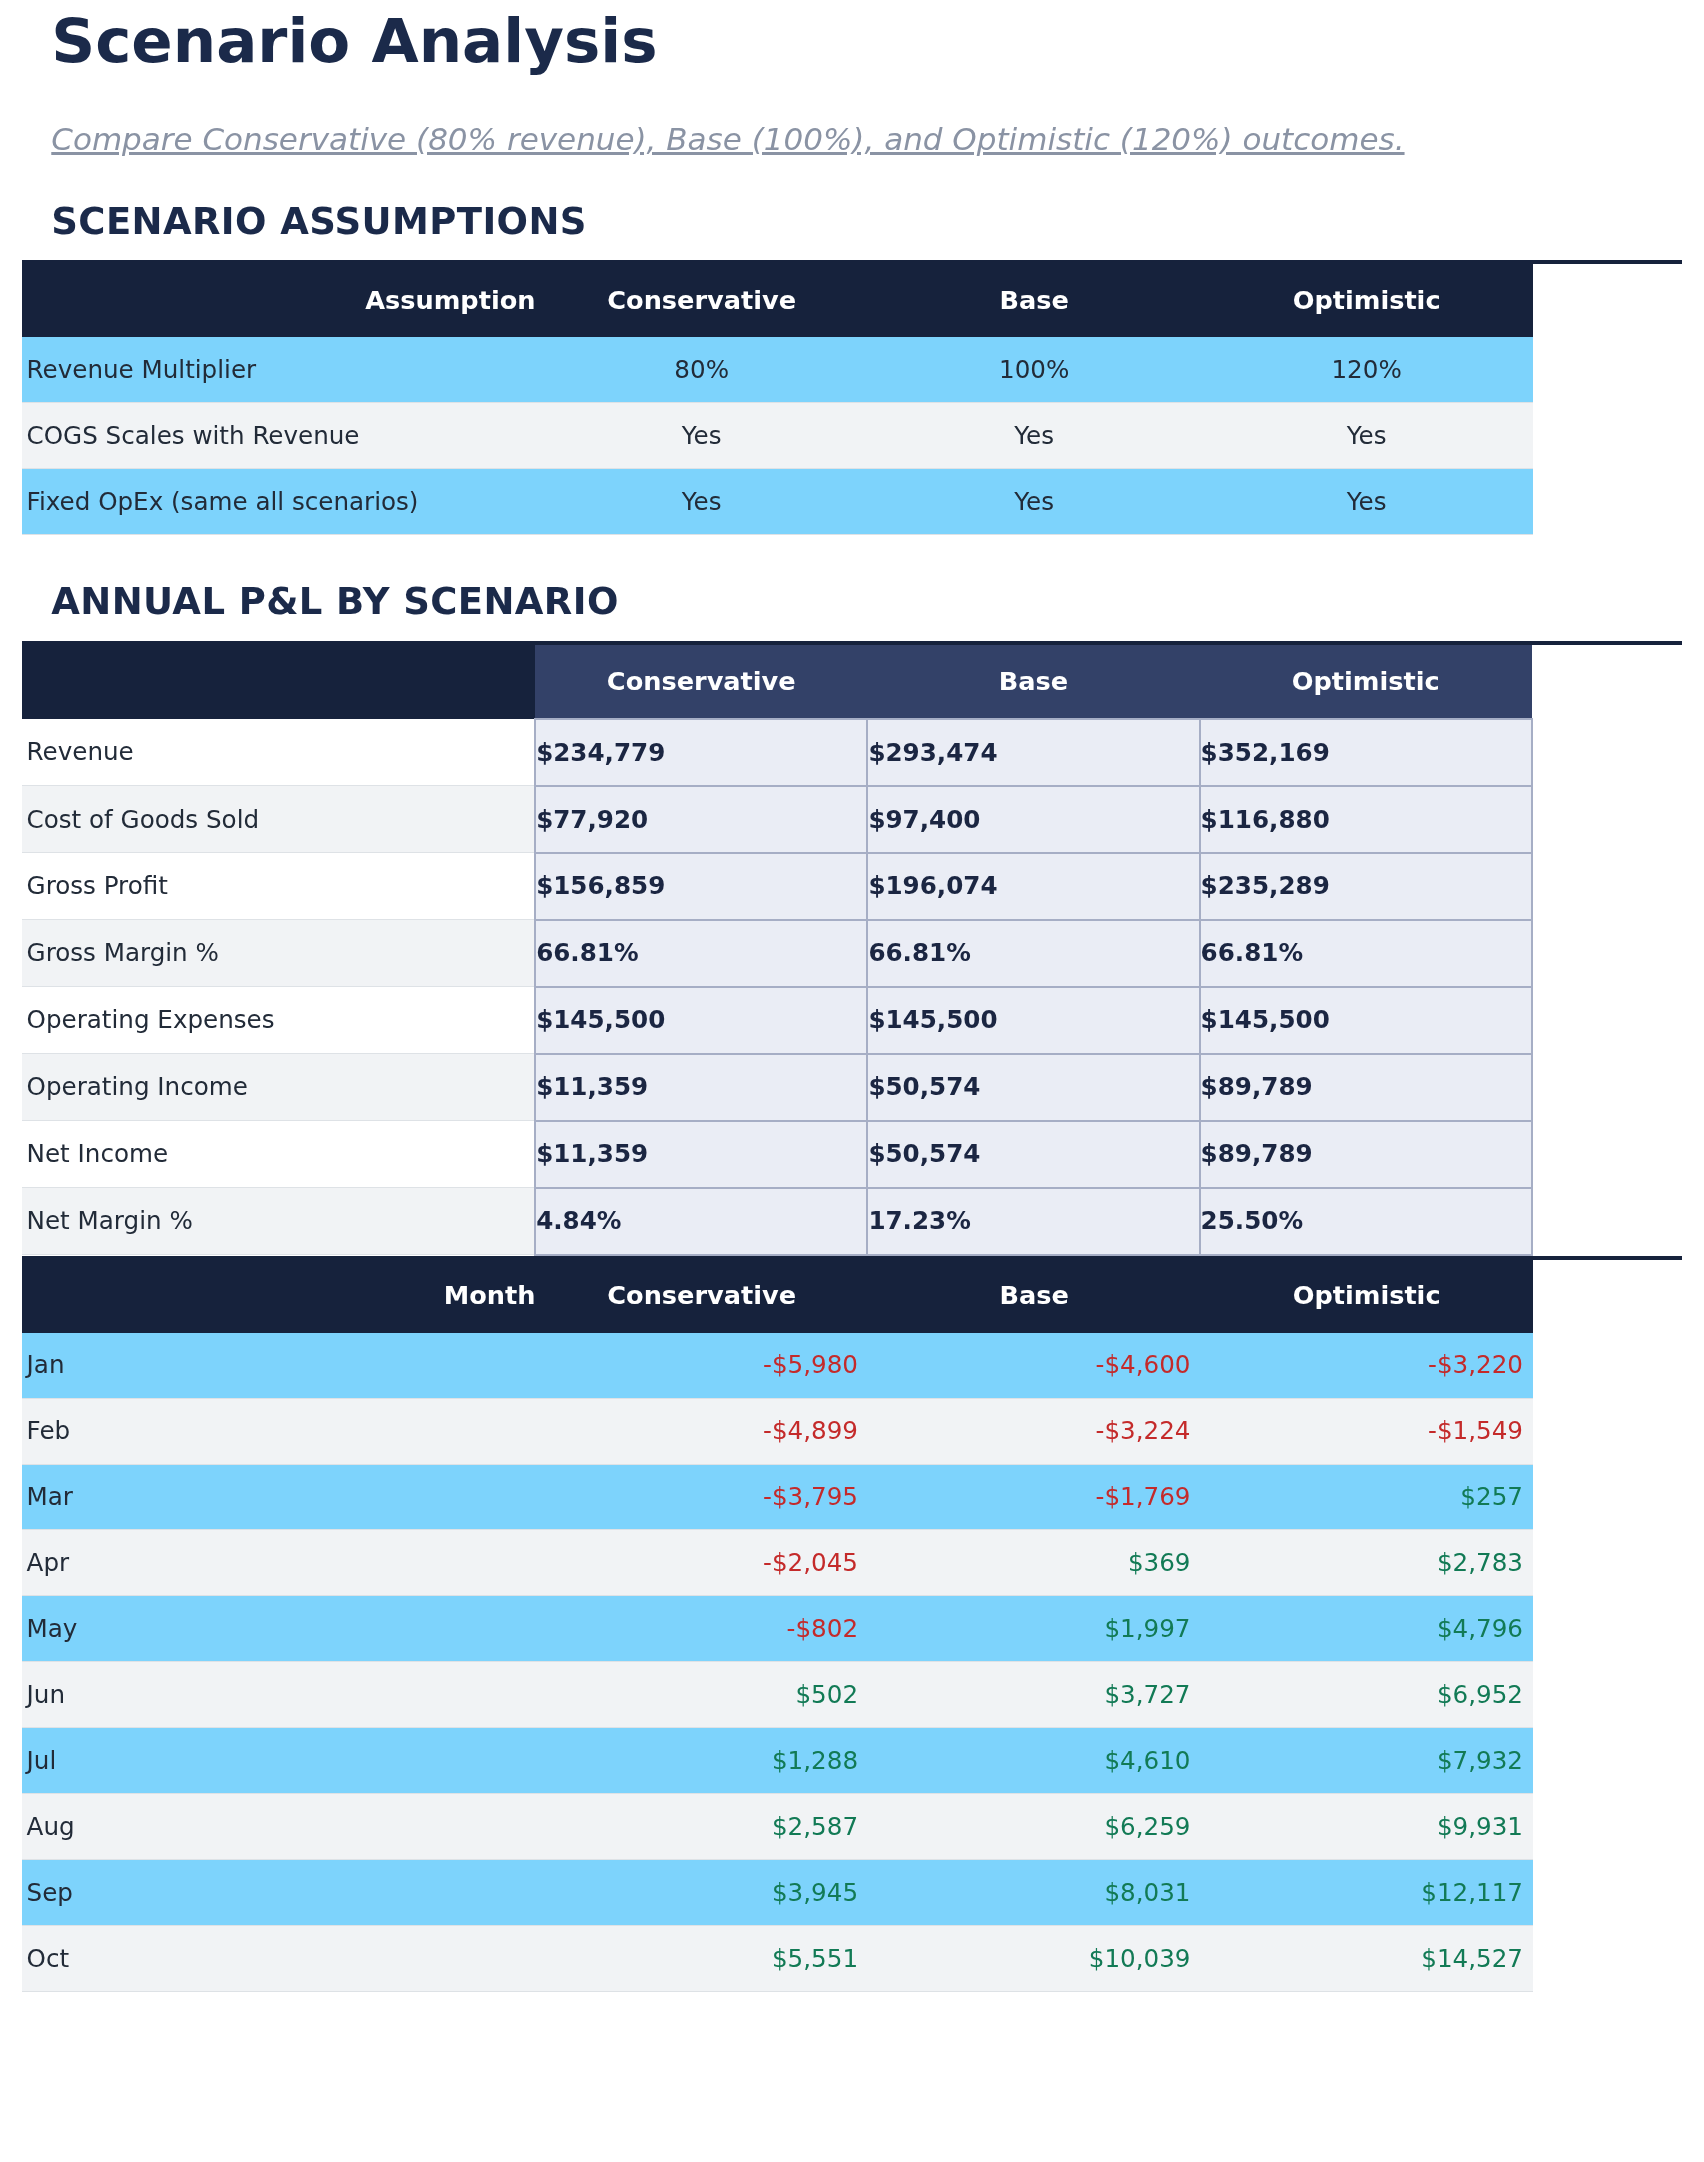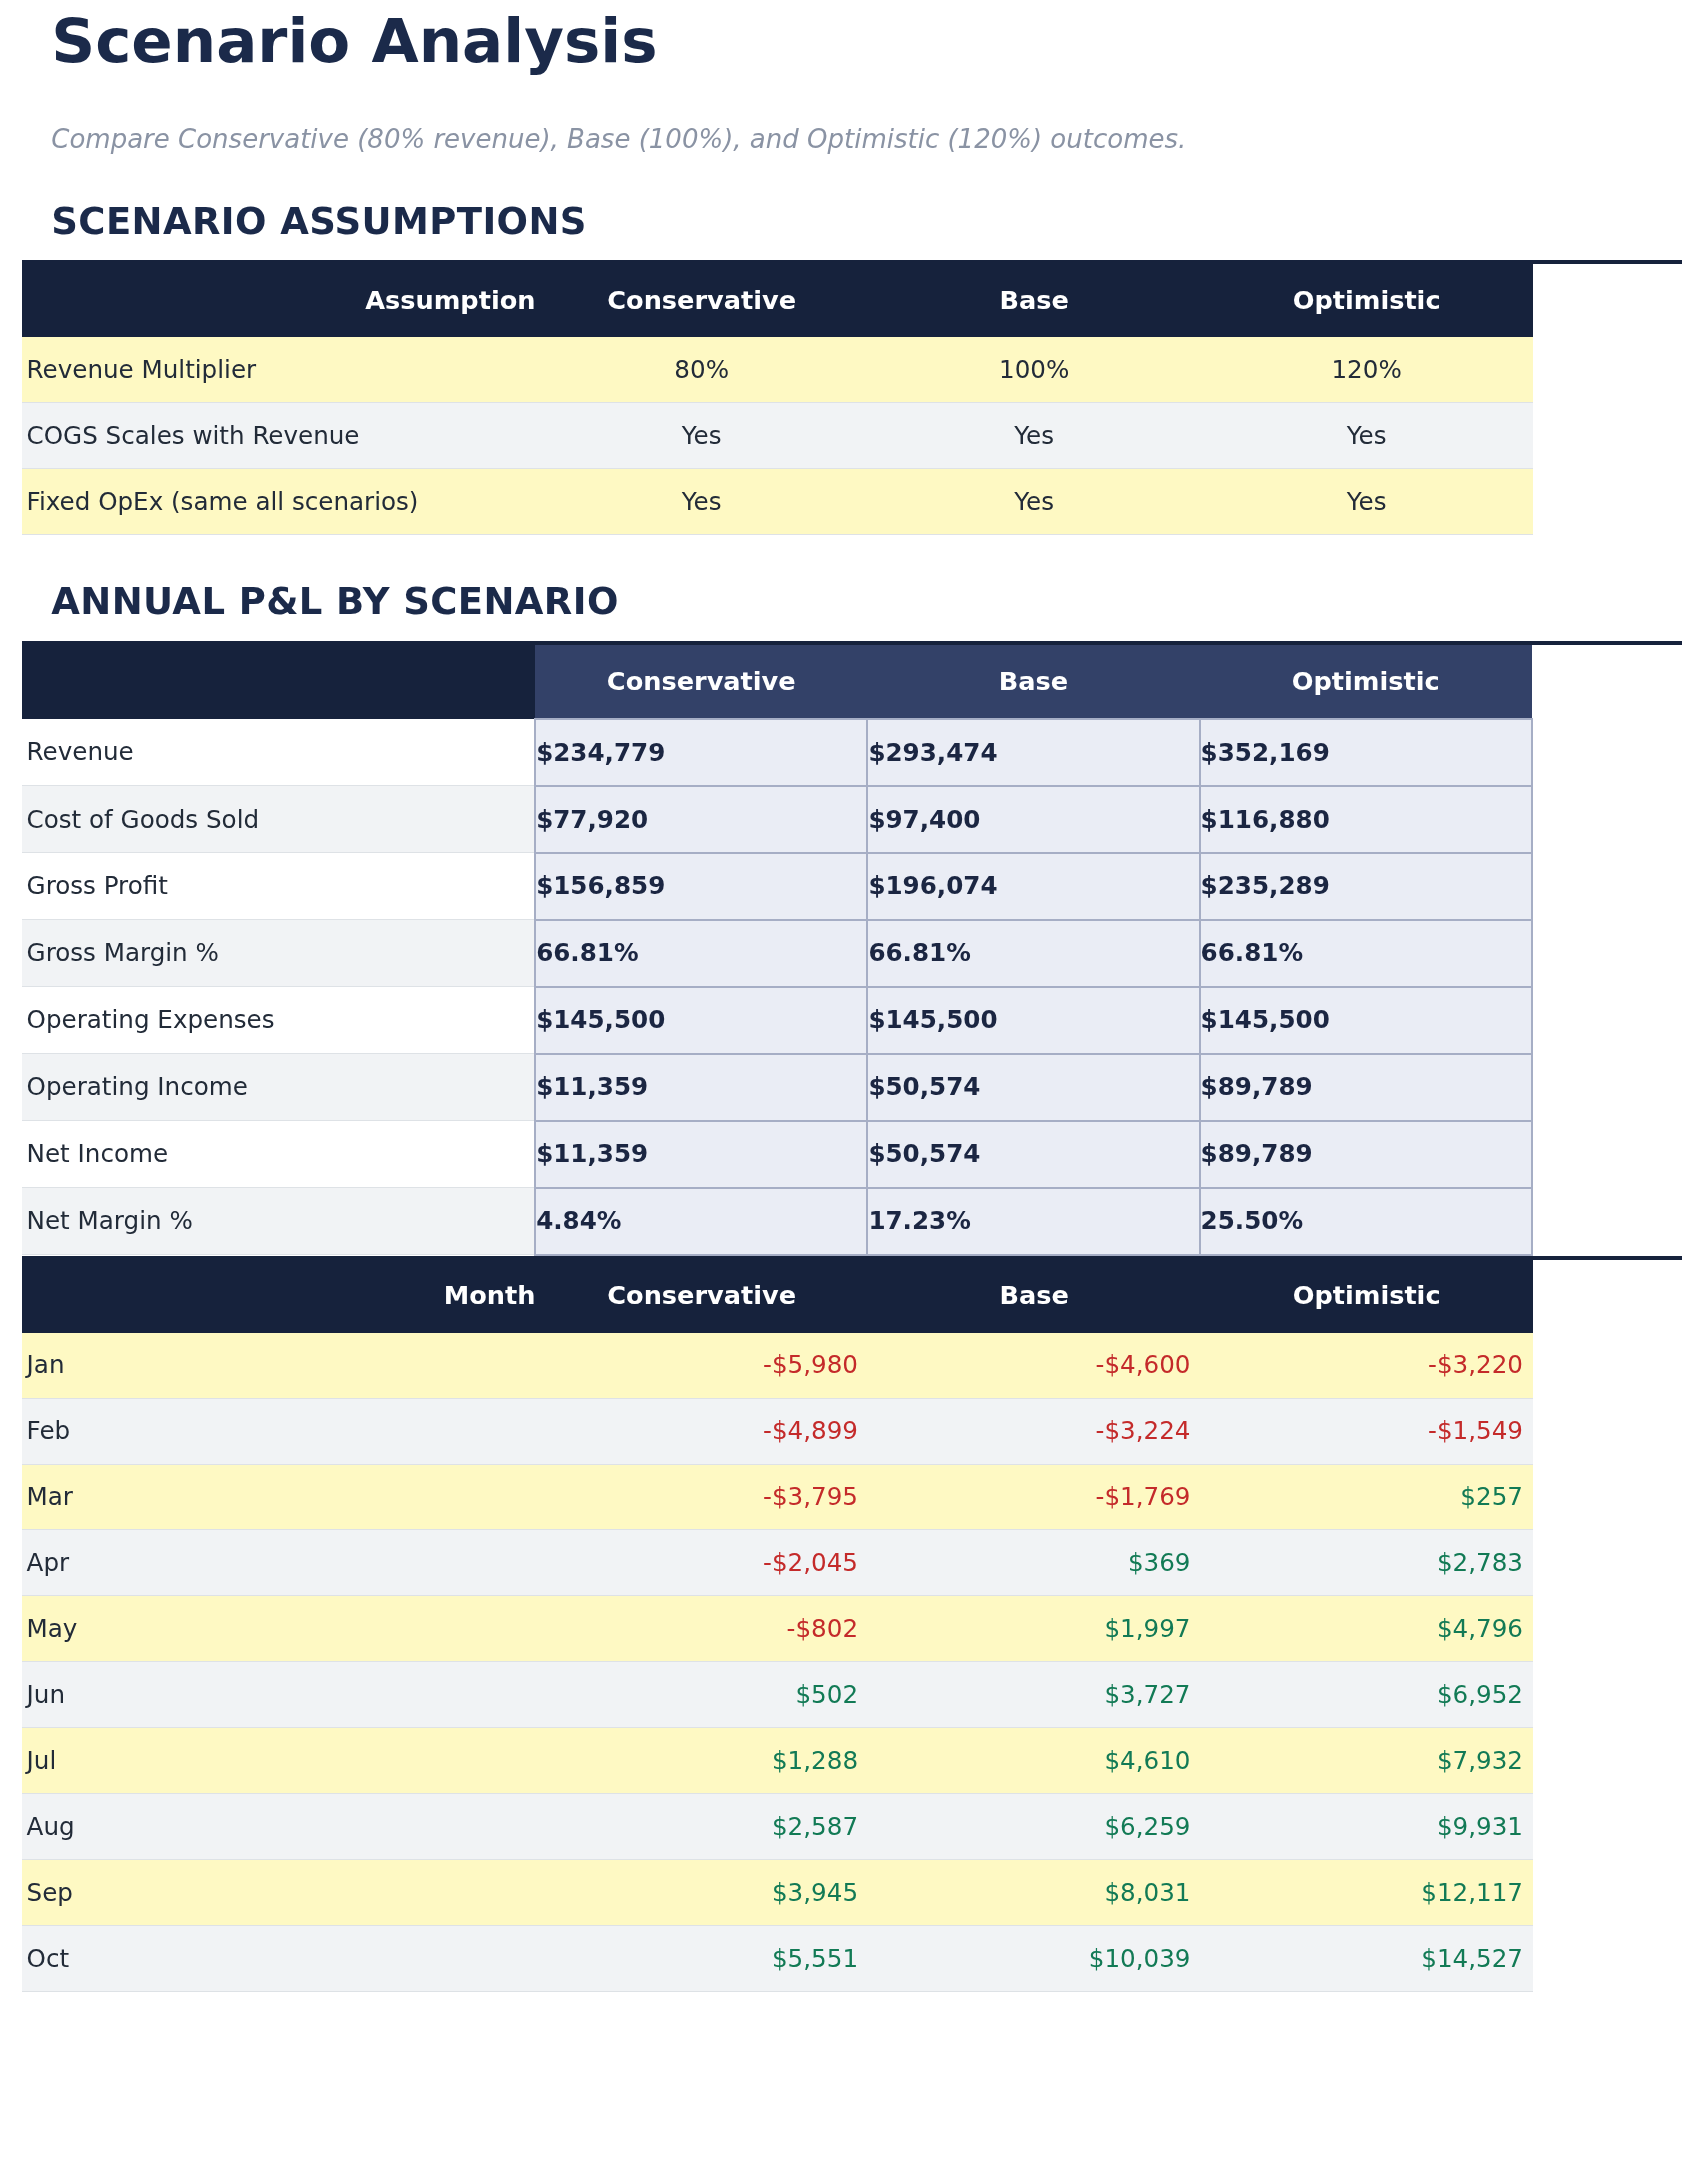--- a/index.html
+++ b/index.html
@@ -25,22 +25,22 @@
     color:var(--body-text);
   }
   .content{padding:0 21.7px;}
   h1{
     margin:5.9px 0 0 29.6px;
     font-size:61px;line-height:1.15;
     color:var(--heading);font-weight:bold;
   }
   .subtitle{
     margin:49px 0 15.8px 29.6px;
-    font-size:26px;line-height:29.6px;
-    font-style:italic;color:var(--muted);
+    font-size:31px;line-height:29.6px;
+    font-style:italic;color:var(--muted);text-decoration:underline;
   }
   h2{
     margin:49px 0 21.7px 29.6px;
     font-size:37px;line-height:35px;
     color:var(--heading);font-weight:bold;
     letter-spacing:0.4px;
   }
   .table-wrap{border-top:4.9px solid var(--navy);}
   table.tbl{
     width:91%;
@@ -53,21 +53,21 @@
     background:var(--navy);color:#ffffff;
     font-size:25.6px;font-weight:bold;line-height:29.6px;
     padding:21.7px 0;text-align:center;
   }
   .tbl th.th-label{text-align:right;padding-left:50px;}
   .pnl thead th.th-scen{background:var(--scen-blue);}
   
   .plain td{
     font-size:24.6px;line-height:27.6px;color:var(--body-text);
     padding:18.7px 0;border-bottom:1px solid var(--row-border);
-    background:#fef9c3;
+    background:#7dd3fc;
   }
   .plain tr.stripe td{background:var(--stripe);}
   .plain td.lbl{text-align:left;padding-left:4.9px;}
   .plain td.val-center{text-align:center;}
   .plain td.val-right{text-align:right;padding-right:9.9px;}
   td.neg{color:var(--neg);}
   td.pos{color:var(--pos);}
   
   .pnl td.lbl{
     font-size:24.6px;line-height:27.6px;color:var(--body-text);

